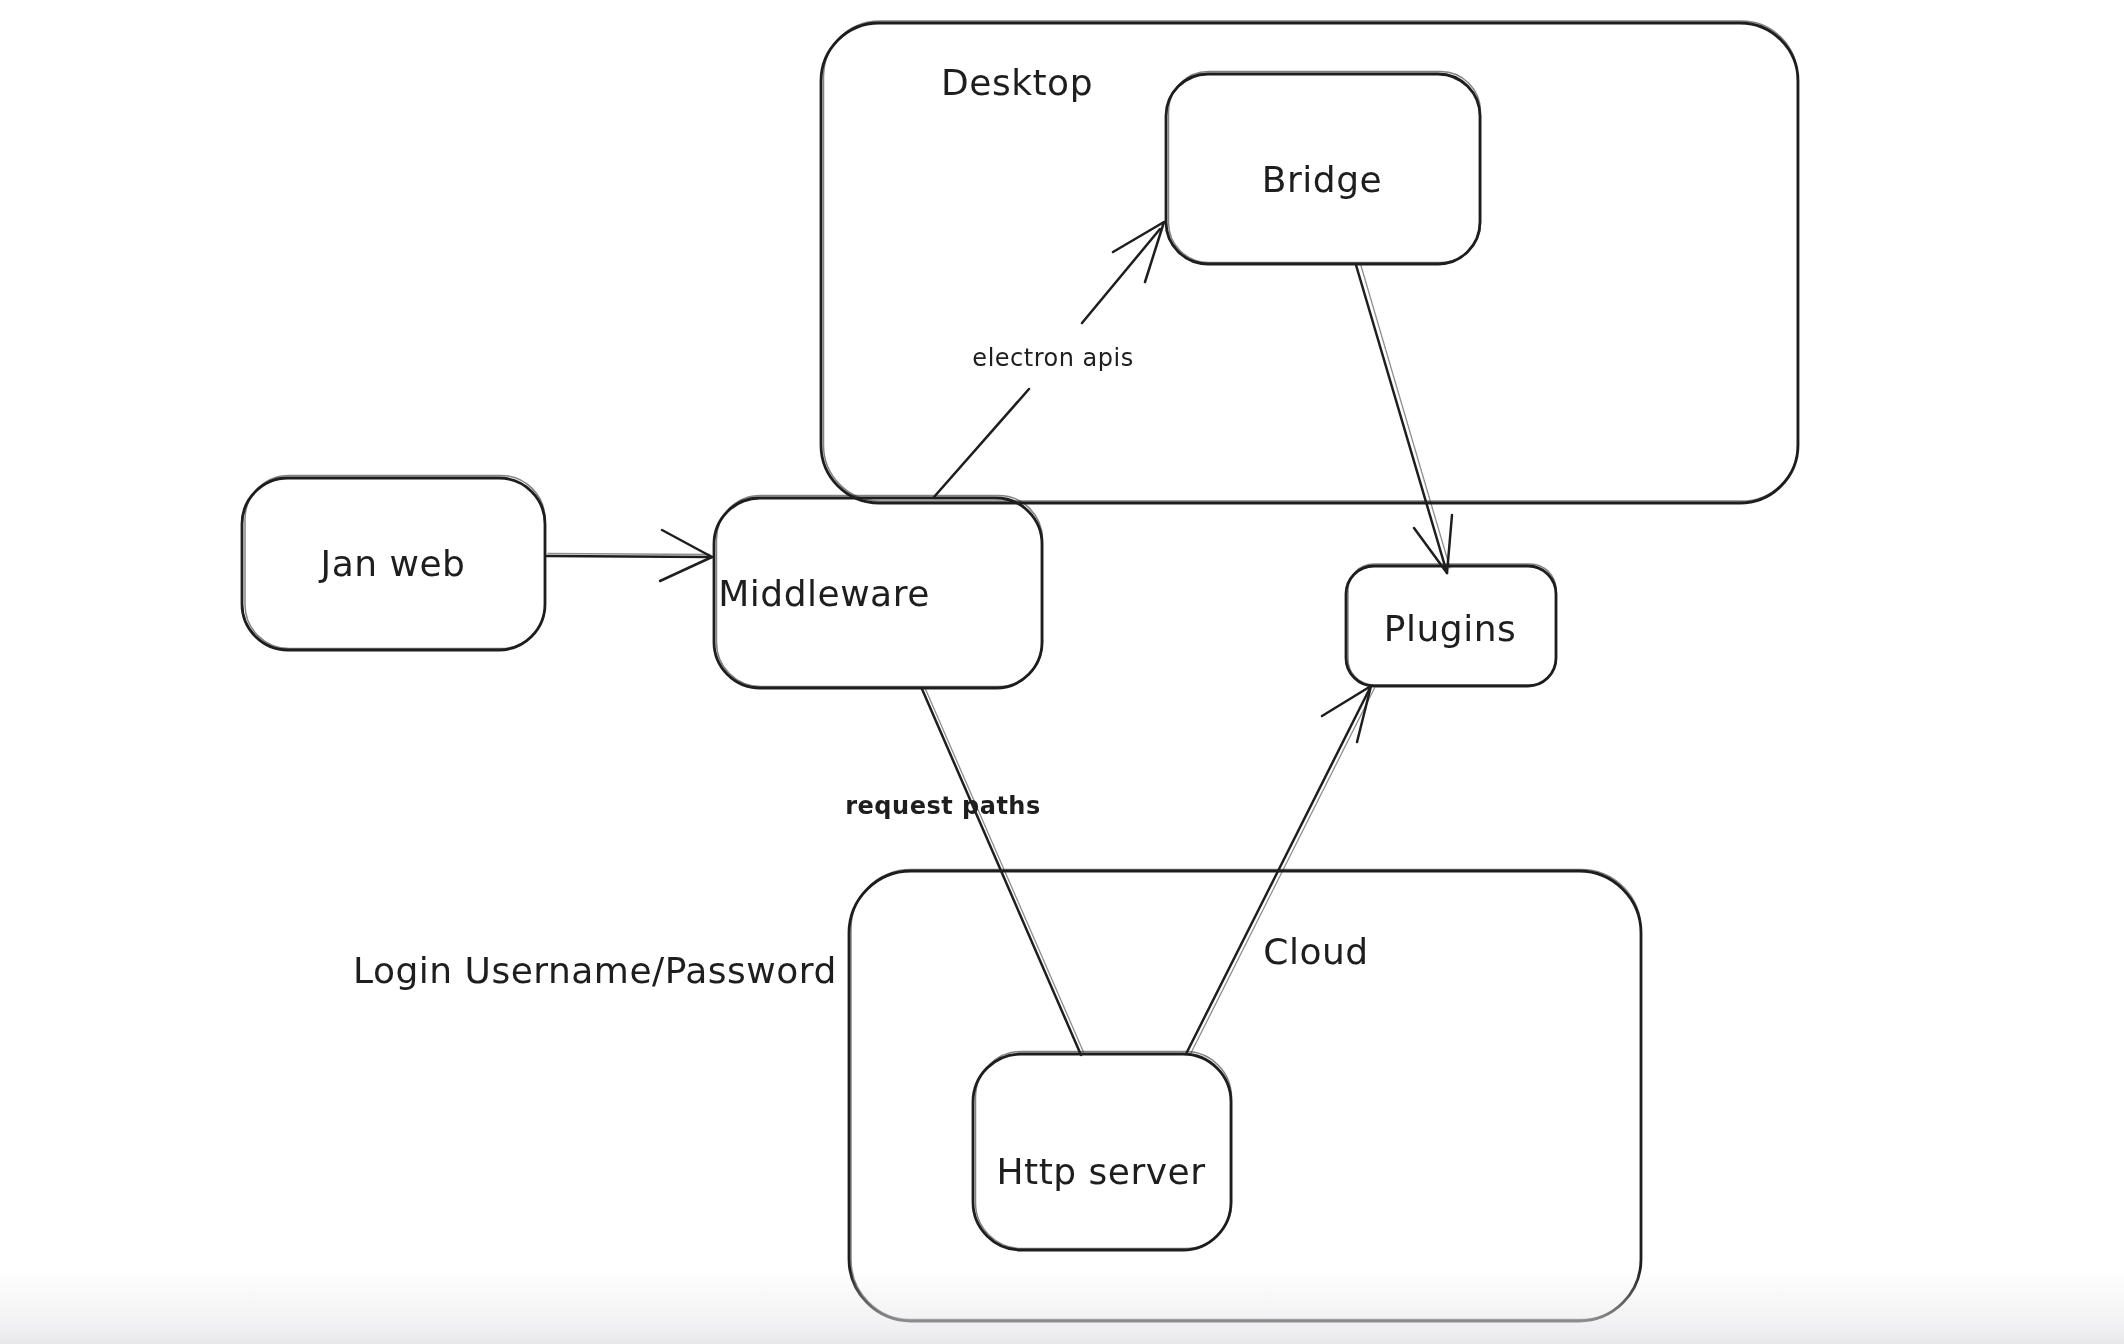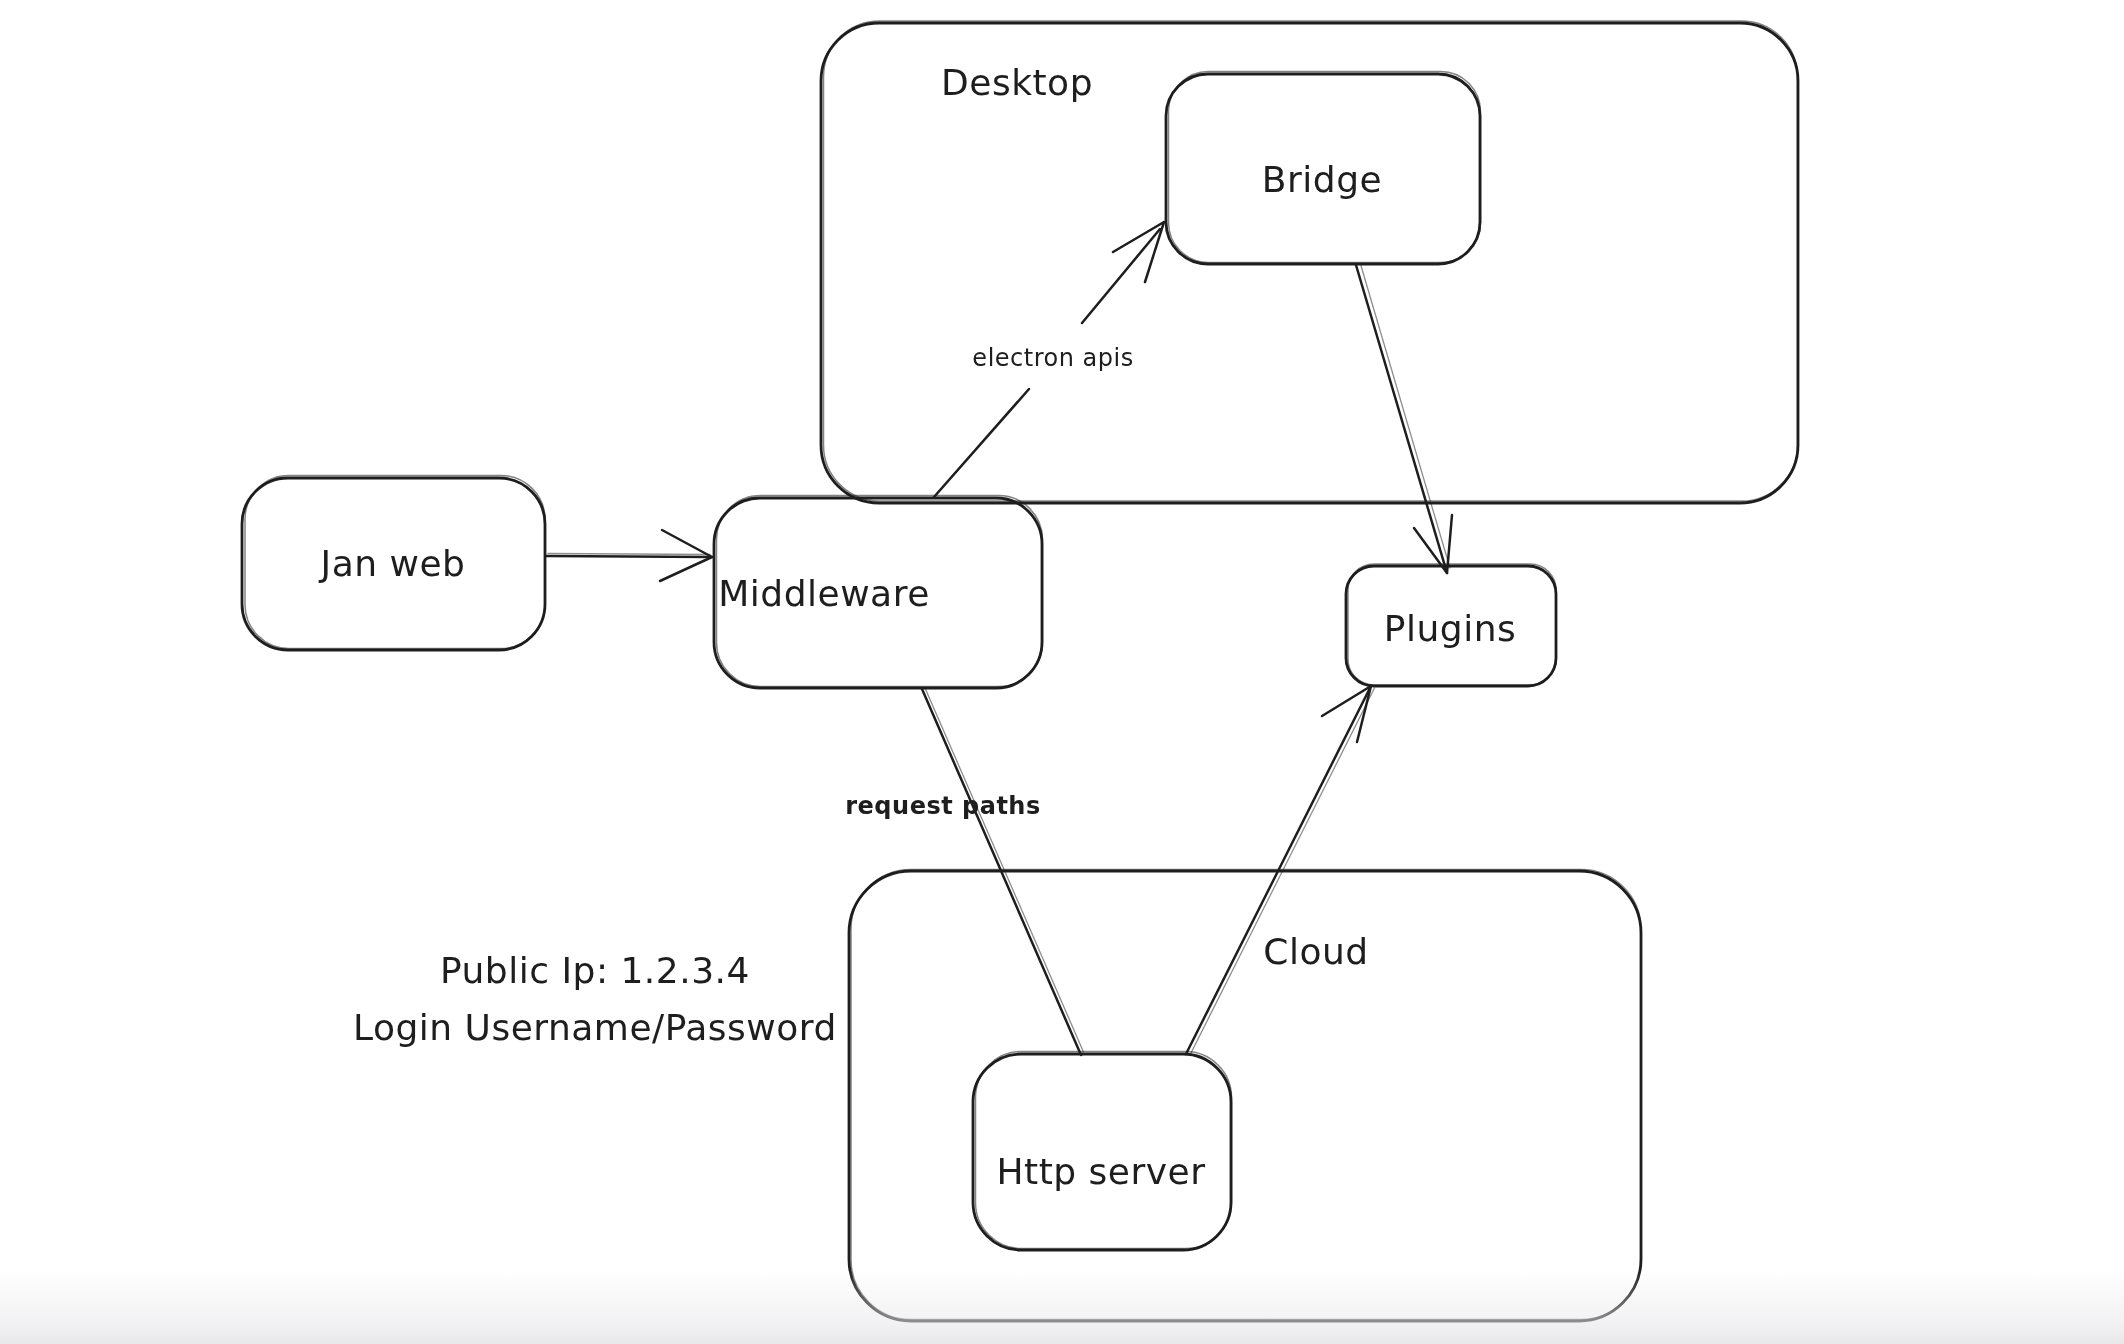--- a/index.html
+++ b/index.html
@@ -7,21 +7,20 @@
     padding: 0;
     background: #ffffff;
     font-family: "DejaVu Sans", "Liberation Sans", sans-serif;
   }
   #canvas {
     position: relative;
     width: 2124px;
     height: 1344px;
     background: #ffffff;
     overflow: hidden;
-    text-align: center;
   }
   #shapes {
     position: absolute;
     left: 0;
     top: 0;
   }
   .shape {
     fill: none;
     stroke: #1e1e1e;
     stroke-width: 2.8;
@@ -162,18 +161,17 @@
 
   <div class="label" style="left:1450px; top:628px;">Plugins</div>
 
   <div class="label" style="left:1101px; top:1155px;margin-top:16px;">Http server</div>
 
   <div class="label small" style="left:1053px; top:358px;">electron apis</div>
 
   <div class="label small" style="left:943px; top:806px;font-weight:bold;">request paths</div>
 
   <div id="annotation">
-    <div>Public Ip: 1.2.3.4</div>
     <div>Login Username/Password</div>
   </div>
 
   <div id="bottom-fade"></div>
 </div>
 
 </body></html>

